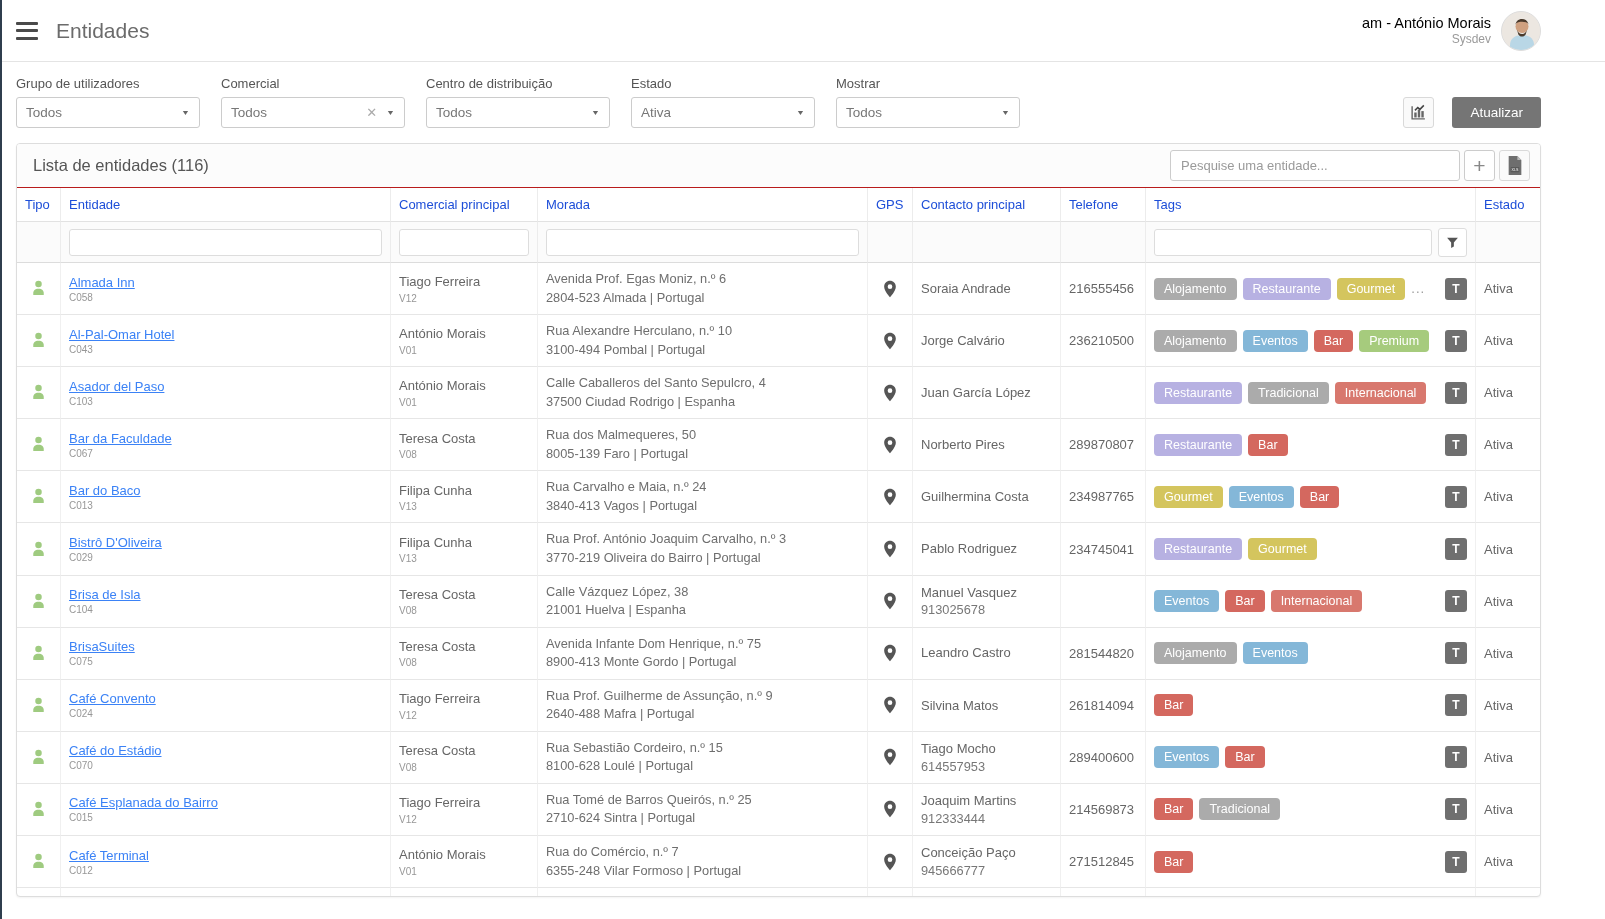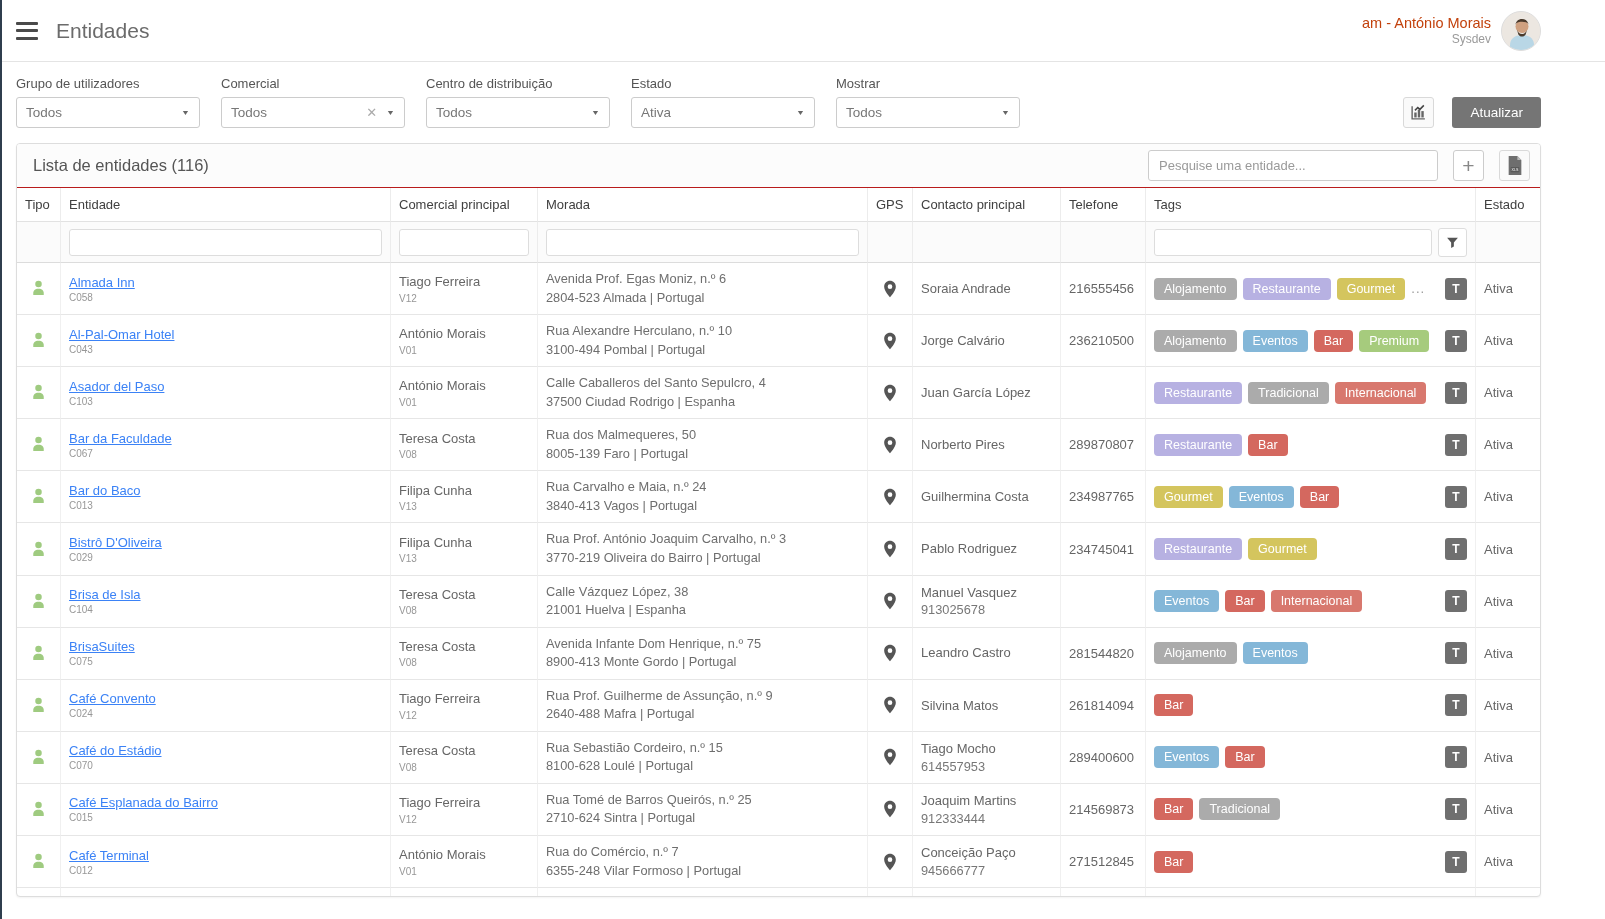--- a/index.html
+++ b/index.html
@@ -7,48 +7,48 @@
   body { position:relative; color:#555; }
   .left-edge { position:absolute; left:0; top:0; width:2px; height:919px; background:#2f3e4e; z-index:50; }
 
   
   .topbar { height:62px; border-bottom:1px solid #e4e4e4; display:flex; align-items:center; padding:0 64px 0 16px; }
   .hamburger { width:22px; height:18px; display:flex; flex-direction:column; justify-content:space-between; cursor:pointer; margin-right:18px; }
   .hamburger span { display:block; height:3px; background:#4a4a4a; border-radius:1px; }
   .page-title { font-size:21px; color:#6b6b6b; font-weight:400; }
   .topbar-right { margin-left:auto; display:flex; align-items:center; gap:10px; }
   .user-block { text-align:right; line-height:1.25; }
-  .user-name { color:#c2410c; font-size:14.5px; }
+  .user-name { color:#000000; font-size:14.5px; }
   .user-role { color:#9a9a9a; font-size:12px; }
   .avatar { width:40px; height:40px; border-radius:50%; border:1px solid #ddd; overflow:hidden; background:#ece7e1; flex:0 0 auto; }
 
   
   .filters { display:flex; align-items:flex-end; padding:14px 64px 14px 16px; }
   .filter-group { margin-right:21px; }
   .filter-label { font-size:13px; color:#555; margin-bottom:6px; }
   .select-box { width:184px; height:31px; border:1px solid #ccc; border-radius:3px; background:#fff; display:flex; align-items:center; padding:0 9px; font-size:13.5px; color:#777; cursor:pointer; }
   .select-value { flex:1 1 auto; white-space:nowrap; overflow:hidden; }
   .clear-x { color:#aaa; font-size:13px; margin-right:9px; cursor:pointer; }
   .caret { font-size:9px; color:#666; transform:scaleY(.8); }
   .filters-actions { margin-left:auto; display:flex; align-items:center; gap:18px; }
   .icon-btn { width:31px; height:31px; border:1px solid #d9d9d9; border-radius:3px; background:#fafafa; display:flex; align-items:center; justify-content:center; cursor:pointer; }
   .btn-primary { height:31px; padding:0 18px; background:#757575; color:#fff; border:none; border-radius:3px; font-size:13.5px; font-family:"Liberation Sans",sans-serif; cursor:pointer; }
 
   
   .card { position:absolute; left:16px; top:143px; width:1525px; height:754px; border:1px solid #ddd; border-radius:4px; background:#fff; overflow:hidden; box-shadow:0 1px 2px rgba(0,0,0,.05); }
   .card-header { height:44px; display:flex; align-items:center; padding:0 10px 0 16px; border-bottom:1px solid #b91c1c; background:#fcfcfc; }
   .card-title { font-size:16.5px; color:#555; }
-  .card-header-right { margin-left:auto; display:flex; align-items:center; gap:15px;padding-left:28px; }
+  .card-header-right { margin-left:auto; display:flex; align-items:center; gap:4px;padding-left:28px; }
   .search-input { width:290px; height:31px; border:1px solid #ccc; border-radius:3px; padding:0 10px; font-size:13px; color:#555; font-family:"Liberation Sans",sans-serif; }
   .search-input::placeholder { color:#9a9a9a; }
   .plus-btn { width:31px; height:31px; border:1px solid #ccc; border-radius:3px; background:#fff; color:#888; font-size:21px; line-height:1; display:flex; align-items:center; justify-content:center; cursor:pointer; }
 
   
   .grid-row { display:grid; grid-template-columns:44px 330px 147px 330px 45px 148px 85px 330px 1fr; }
-  .thead .cell { font-size:13px; color:#404040; padding:9px 8px; border-right:1px solid #ececec; border-bottom:1px solid #e2e2e2; background:#fff; }
+  .thead .cell { font-size:13px; color:#1d4ed8; padding:9px 8px; border-right:1px solid #ececec; border-bottom:1px solid #e2e2e2; background:#fff; }
   .thead .cell:last-child { border-right:none; }
   .filter-row .cell { padding:6px 8px; background:#fbfbfb; border-right:1px solid #ececec; border-bottom:1px solid #dcdcdc; height:41px; display:flex; align-items:center; gap:6px; }
   .filter-row .cell:last-child { border-right:none; }
   .col-filter-input { width:100%; height:27px; border:1px solid #ddd; border-radius:3px; background:#fff; padding:0 6px; font-size:12.5px; font-family:"Liberation Sans",sans-serif; }
   .funnel-btn { width:29px; height:29px; flex:0 0 auto; border:1px solid #ddd; border-radius:3px; background:#fff; display:flex; align-items:center; justify-content:center; cursor:pointer; }
   .tbody .cell { padding:7px 8px; border-right:1px solid #f0f0f0; border-bottom:1px solid #e6e6e6; font-size:13px; color:#666; display:flex; flex-direction:column; justify-content:center; min-height:49px; overflow:hidden; }
   .tbody .cell:last-child { border-right:none; }
   .cell.center { align-items:center; }
   .entity-link { color:#3b82f6; text-decoration:underline; cursor:pointer; white-space:nowrap; }
   .sub-code { color:#979797; font-size:10px; margin-top:2px; }

